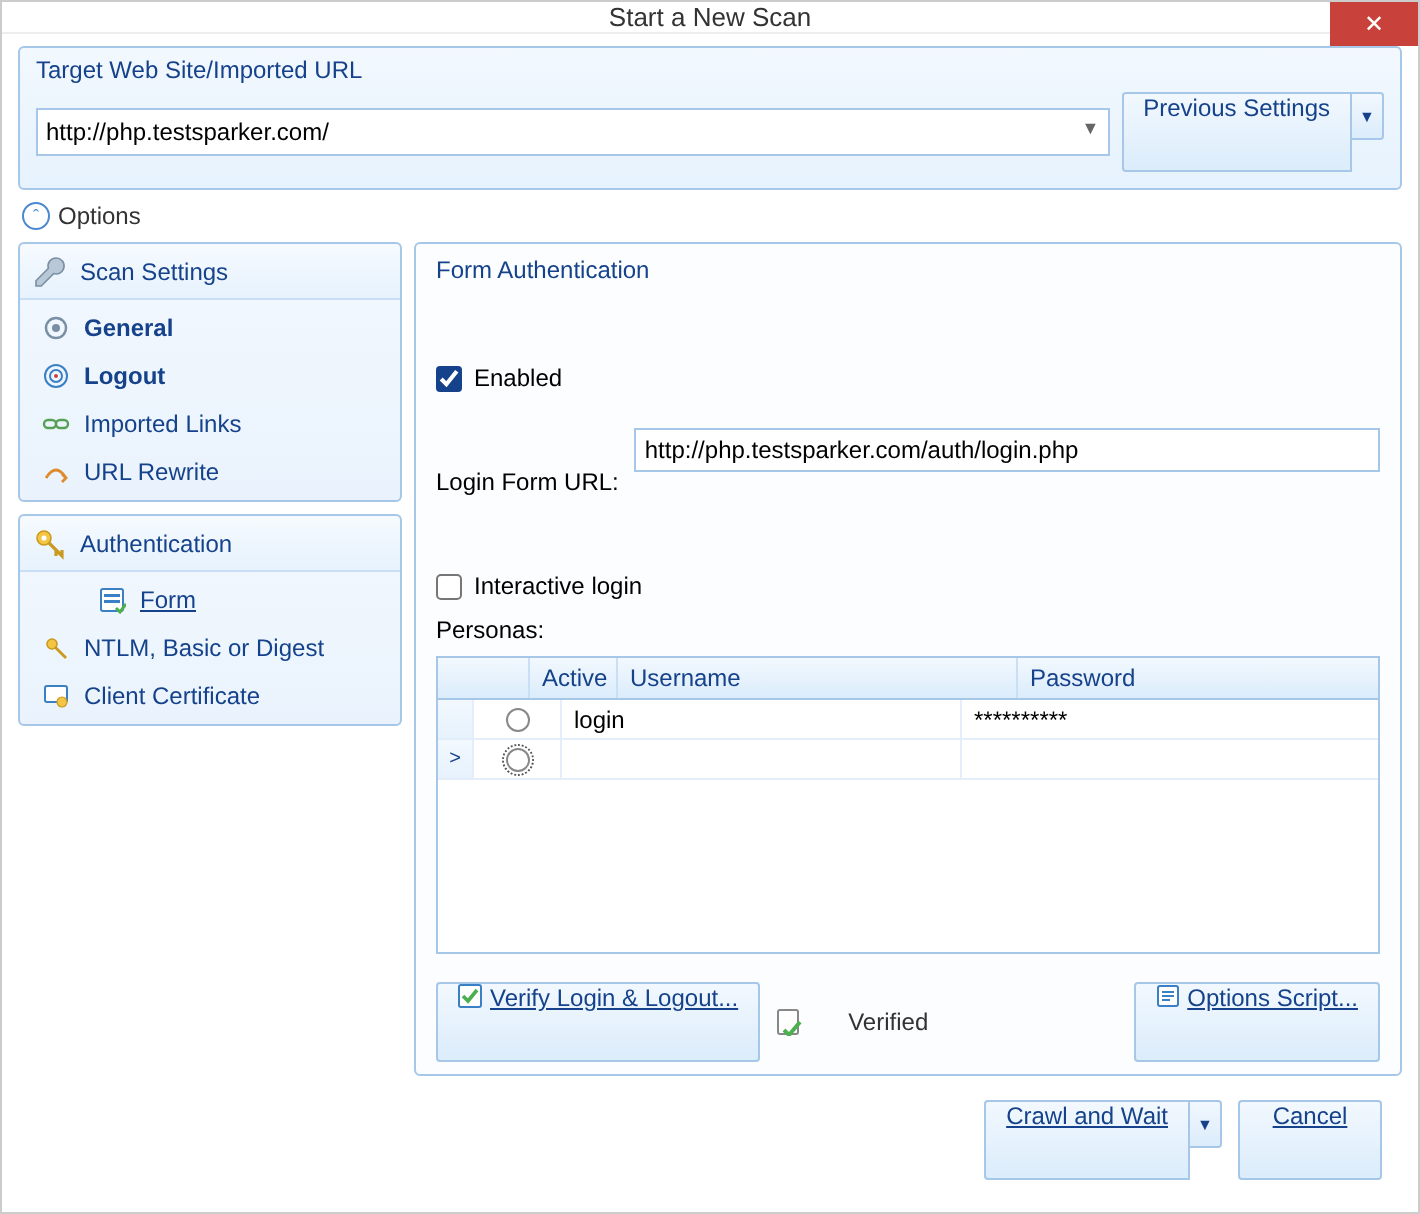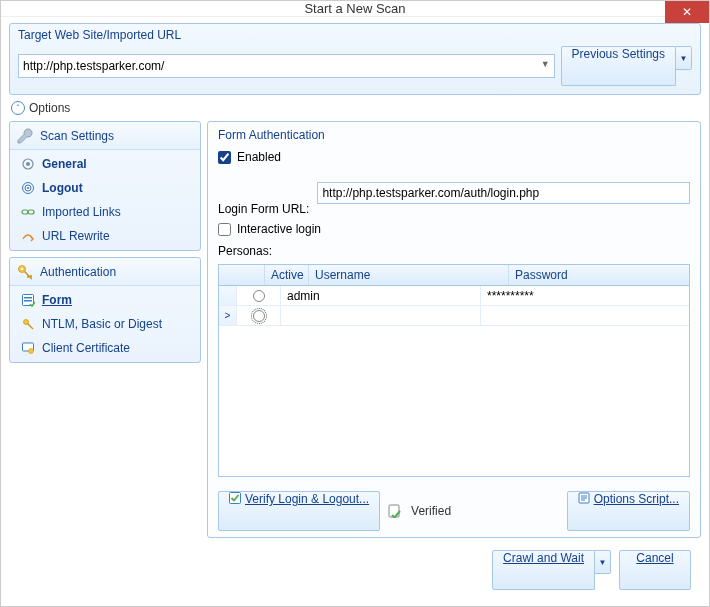--- a/index.html
+++ b/index.html
@@ -21,26 +21,26 @@
 .options-row { display: flex; align-items: center; gap: 4px; padding: 2px 2px; color: #333; }
 .collapse-icon { width: 14px; height: 14px; border: 1px solid #4b89d0; border-radius: 50%; display: flex; align-items: center; justify-content: center; color: #4b89d0; font-size: 9px; cursor: pointer; background: #fff; }
 .main-area { flex: 1; display: flex; gap: 6px; min-height: 0; }
 .sidebar { width: 192px; display: flex; flex-direction: column; gap: 6px; }
 .side-panel { border: 1px solid #a6c7e8; border-radius: 3px; background: linear-gradient(#f2f8fe, #eaf3fd); }
 .side-header { height: 28px; display: flex; align-items: center; gap: 6px; padding: 0 6px; color: #15428b; border-bottom: 1px solid #c8dff5; background: linear-gradient(#f6fafe, #e6f2fd); border-radius: 3px 3px 0 0; }
 .side-header .hdr-icon { width: 18px; height: 18px; display: flex; align-items: center; justify-content: center; }
 .side-list { padding: 2px 0; }
 .side-item { height: 24px; display: flex; align-items: center; gap: 6px; padding: 0 6px 0 10px; color: #15428b; cursor: pointer; }
 .side-item.bold { font-weight: bold; }
-.side-item.active { text-decoration: underline; font-weight: bold; }
+.side-item.active { text-decoration: underline; font-weight: normal; margin-left: 28px; }
 .side-item .item-icon { width: 16px; height: 16px; display: flex; align-items: center; justify-content: center; font-size: 12px; }
 .right-panel { flex: 1; border: 1px solid #a6c7e8; border-radius: 3px; background: #fbfdff; display: flex; flex-direction: column; }
 .right-header { padding: 6px 10px 4px 10px; color: #15428b; font-size: 12px; }
 .right-body { flex: 1; padding: 4px 10px 8px 10px; display: flex; flex-direction: column; gap: 6px; }
-.chk-row { display: flex; align-items: center; gap: 6px; }
+.chk-row { display: flex; align-items: center; gap: 6px; margin-top: 32px; }
 .chk-row input[type="checkbox"] { width: 13px; height: 13px; accent-color: #15428b; }
 .form-row { display: flex; align-items: center; gap: 8px; }
 .form-row label { white-space: nowrap; margin-top: 32px; }
 .text-input { flex: 1; height: 22px; border: 1px solid #a6c7e8; background: #fff; padding: 0 4px; font-size: 12px; }
 .personas-label { margin-top: 2px; }
 .grid { flex: 1; border: 1px solid #a6c7e8; background: #fff; display: flex; flex-direction: column; overflow: hidden; }
 .grid-head { display: flex; background: linear-gradient(#f2f8fe, #dbecfb); border-bottom: 1px solid #a6c7e8; padding-left: 28px; }
 .gh-cell { border-right: 1px solid #c8dff5; padding: 3px 6px; color: #15428b; font-size: 12px; }
 .gh-left { width: 18px; }
 .gh-active { width: 44px; }
@@ -50,21 +50,21 @@
 .gr-cell { border-right: 1px solid #e4eefa; padding: 0 6px; display: flex; align-items: center; font-size: 12px; }
 .gr-left { width: 18px; background: linear-gradient(#f2f8fe, #e6f2fd); justify-content: center; color: #15428b; font-size: 10px; }
 .gr-active { width: 44px; justify-content: center; }
 .gr-user { width: 200px; flex: 0 0 200px; }
 .gr-pass { flex: 1; border-right: none; }
 .radio-dot { width: 12px; height: 12px; border: 1px solid #888; border-radius: 50%; background: #fff; cursor: pointer; display: flex; align-items: center; justify-content: center; }
 .radio-dot.dashed { outline: 1px dotted #555; outline-offset: 1px; }
 .grid-body-space { flex: 1; }
 .right-footer { display: flex; align-items: center; gap: 8px; padding: 6px 10px; }
 .right-footer .spacer { flex: 1; }
-.status-verified { display: flex; align-items: flex-end; gap: 9px; color: #333; }
+.status-verified { display: flex; align-items: flex-end; gap: 22px; color: #333; }
 .dialog-footer { display: flex; justify-content: flex-end; gap: 8px; padding: 8px 10px; }
 svg { display: block; }
 </style>
 </head>
 <body>
 
 <div class="window">
   <div class="titlebar">
     <span class="titlebar-title">Start a New Scan</span>
     <div class="close-btn">
@@ -213,21 +213,21 @@
               <div class="gh-cell gh-left"></div>
               <div class="gh-cell gh-active">Active</div>
               <div class="gh-cell gh-user">Username</div>
               <div class="gh-cell gh-pass">Password</div>
             </div>
             <div class="grid-row">
               <div class="gr-cell gr-left"></div>
               <div class="gr-cell gr-active">
                   <span class="radio-dot"></span>
                 </div>
-              <div class="gr-cell gr-user">admin</div>
+              <div class="gr-cell gr-user">login</div>
               <div class="gr-cell gr-pass">**********</div>
             </div>
             <div class="grid-row">
               <div class="gr-cell gr-left">&gt;</div>
               <div class="gr-cell gr-active">
                   <span class="radio-dot dashed"></span>
                 </div>
               <div class="gr-cell gr-user"></div>
               <div class="gr-cell gr-pass"></div>
             </div>

